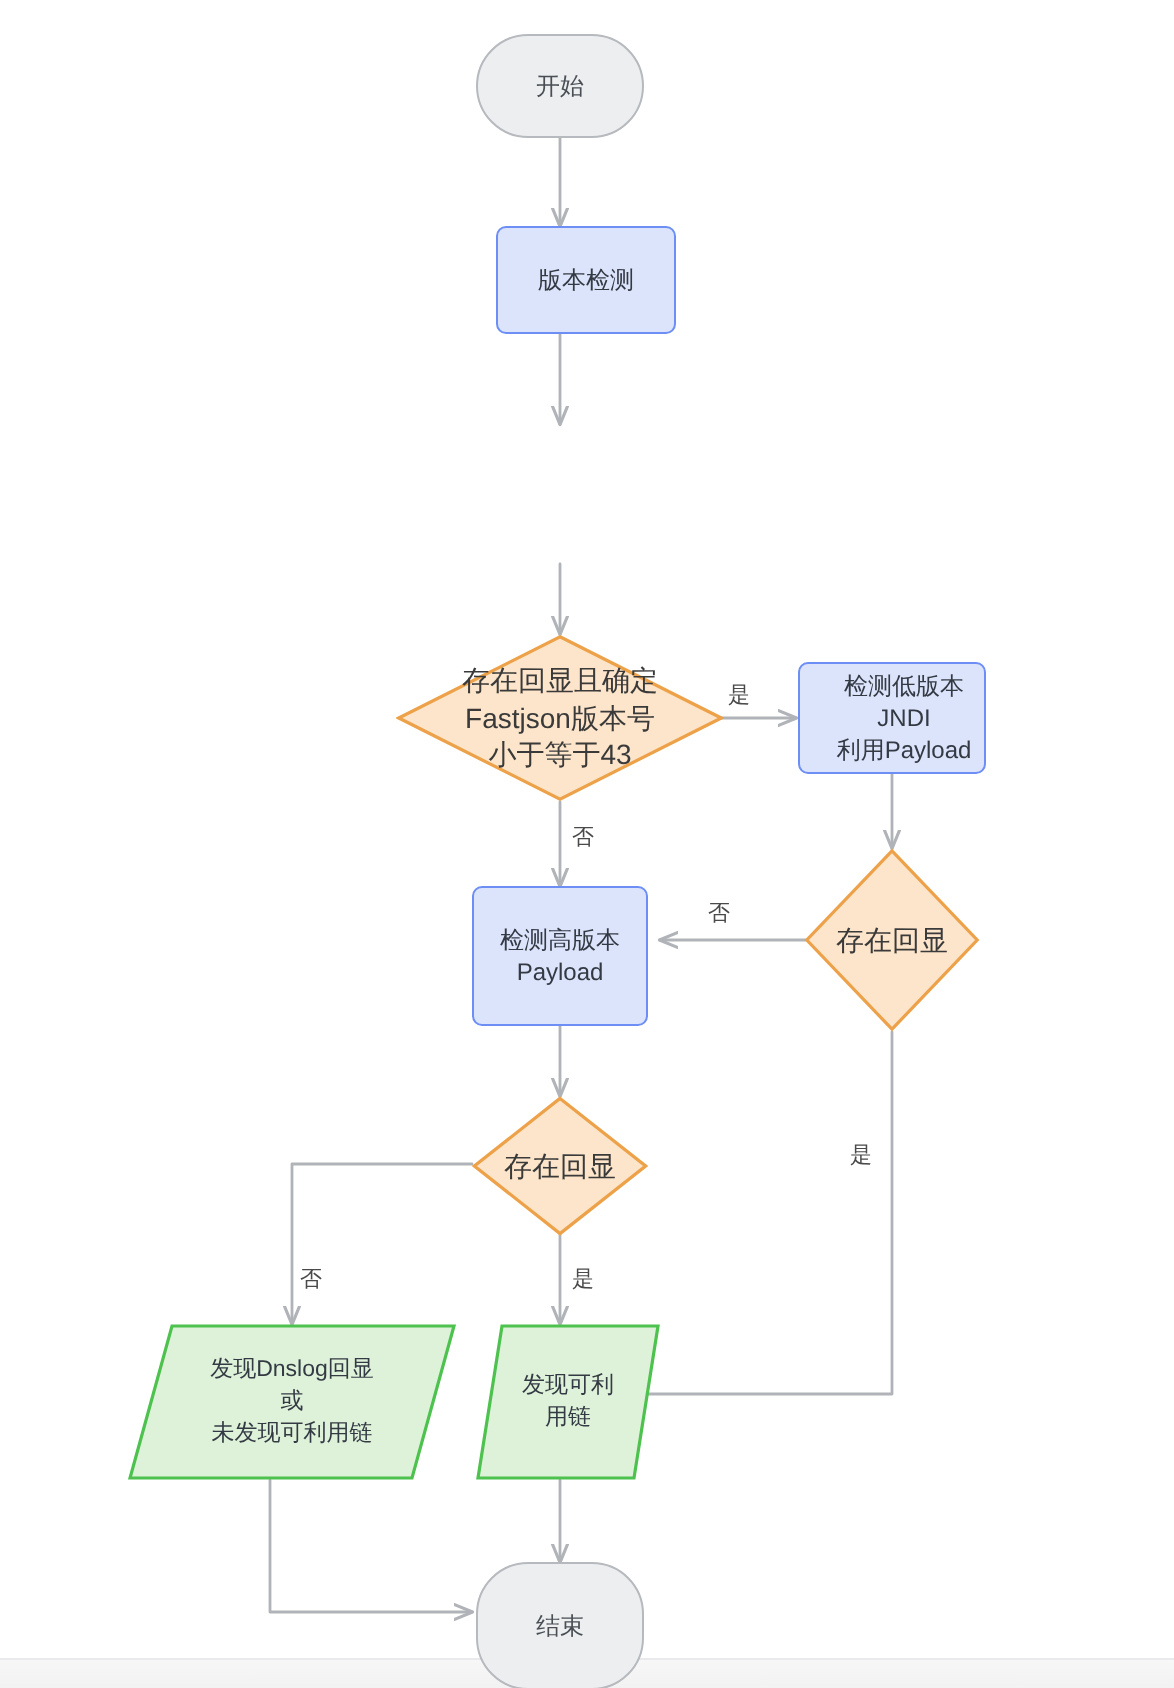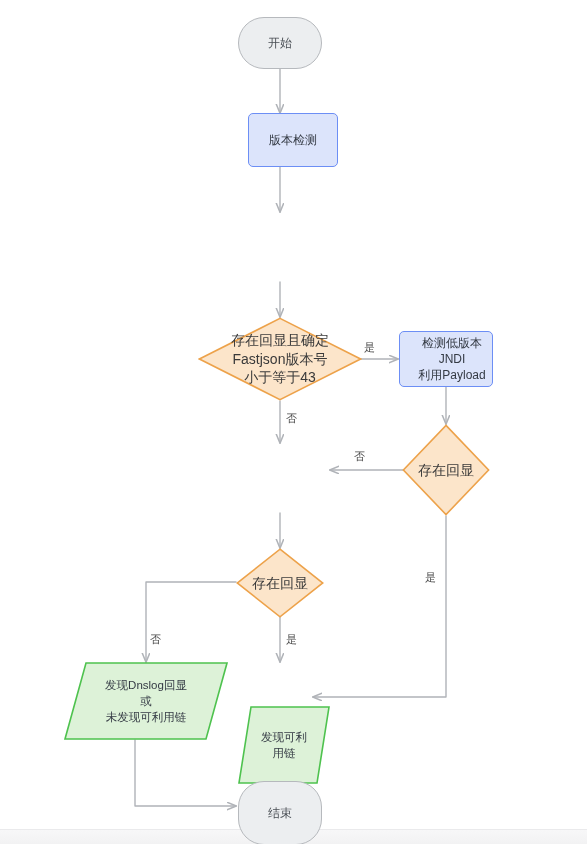--- a/index.html
+++ b/index.html
@@ -184,38 +184,42 @@
 利用Payload</span>
   </div>
 
   <div class="node-decision-wrap" style="left:402px; top:424px; width:88px; height:92px;">
     <svg class="node-decision-shape" viewBox="0 0 88 92" preserveAspectRatio="none">
       <polygon points="44,1.4 86.6,46 44,90.6 1.4,46" fill="#fce5ca" stroke="#eda24a" stroke-width="1.6"></polygon>
     </svg>
     <div class="node-decision-label">存在回显</div>
   </div>
 
+  <div class="node node-process" style="left:236px; top:443px; width:88px; height:70px;">
+    <span>检测高版本
+Payload</span>
+  </div>
 
   <div class="node-decision-wrap" style="left:236px; top:548px; width:88px; height:70px;">
     <svg class="node-decision-shape" viewBox="0 0 88 70" preserveAspectRatio="none">
       <polygon points="44,1.2 86.8,35 44,68.8 1.2,35" fill="#fce5ca" stroke="#eda24a" stroke-width="1.6"></polygon>
     </svg>
     <div class="node-decision-label">存在回显</div>
   </div>
 
   <div class="node-io-wrap" style="left:64px; top:662px; width:164px; height:78px;">
     <svg class="node-io-shape" viewBox="0 0 164 78" preserveAspectRatio="none">
       <polygon points="22,1 163,1 142,77 1,77" fill="#ddf2d8" stroke="#4ec24e" stroke-width="1.6"></polygon>
     </svg>
     <div class="node-io-label">发现Dnslog回显
 或
 未发现可利用链</div>
   </div>
 
-  <div class="node-io-wrap" style="left:238px; top:662px; width:92px; height:78px;margin-top:44px;">
+  <div class="node-io-wrap" style="left:238px; top:662px; width:92px; height:78px;">
     <svg class="node-io-shape" viewBox="0 0 92 78" preserveAspectRatio="none">
       <polygon points="13,1 91,1 79,77 1,77" fill="#ddf2d8" stroke="#4ec24e" stroke-width="1.6"></polygon>
     </svg>
     <div class="node-io-label">发现可利
 用链</div>
   </div>
 
   <div class="node node-terminal" style="left:238px; top:781px; width:84px; height:64px;">
     <span>结束</span>
   </div>

